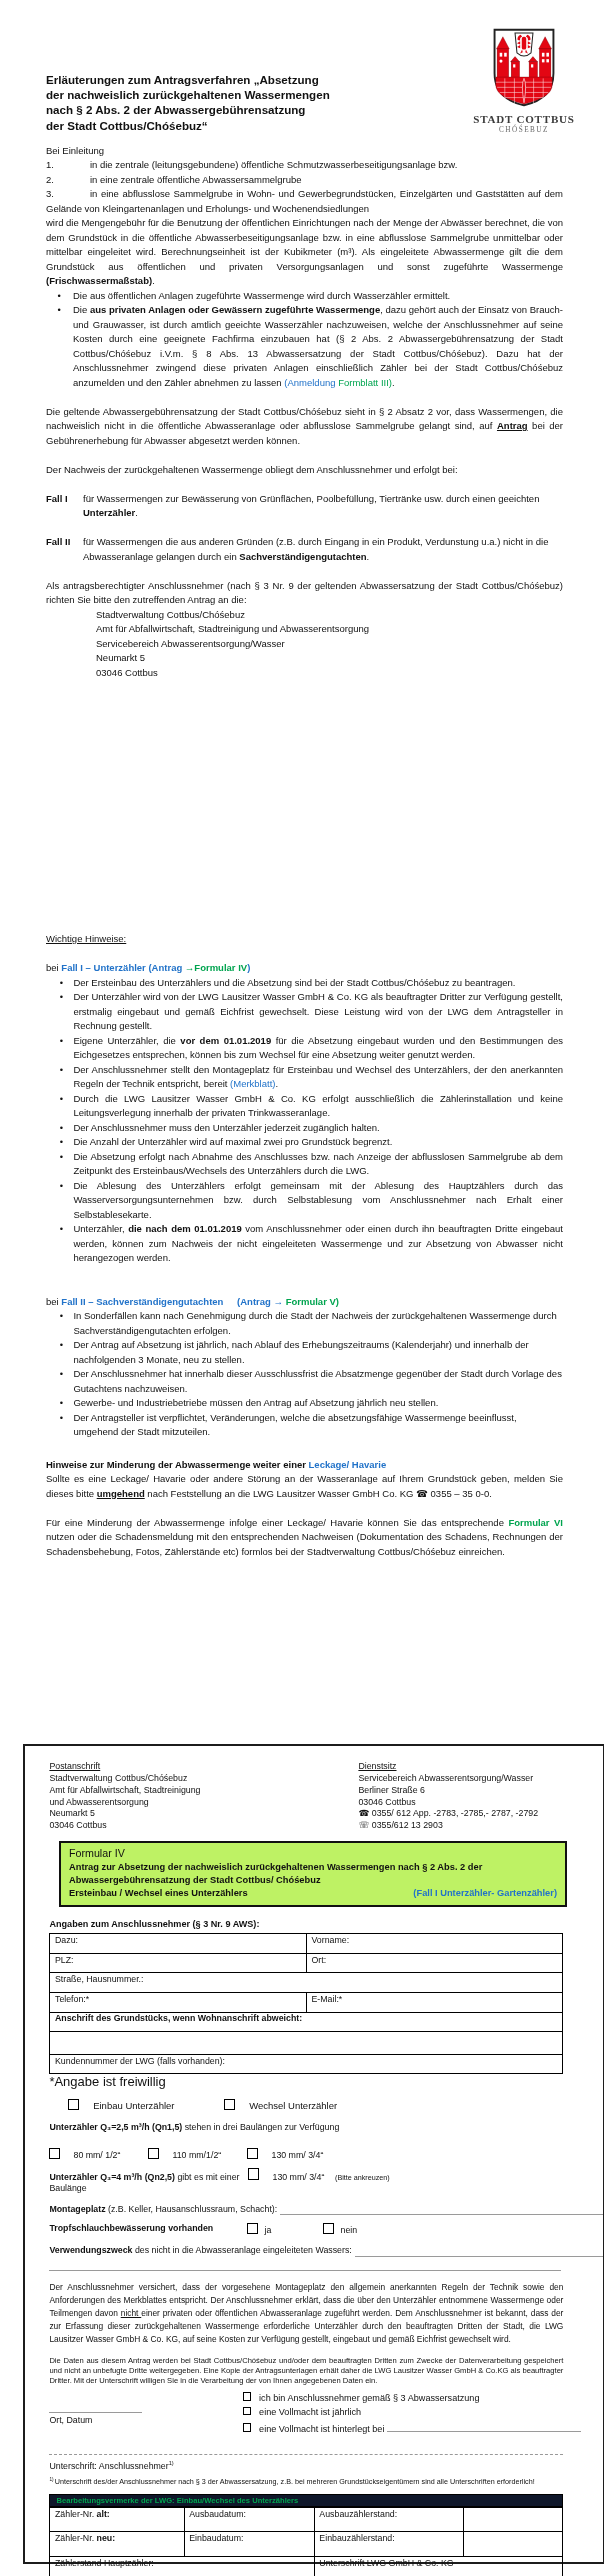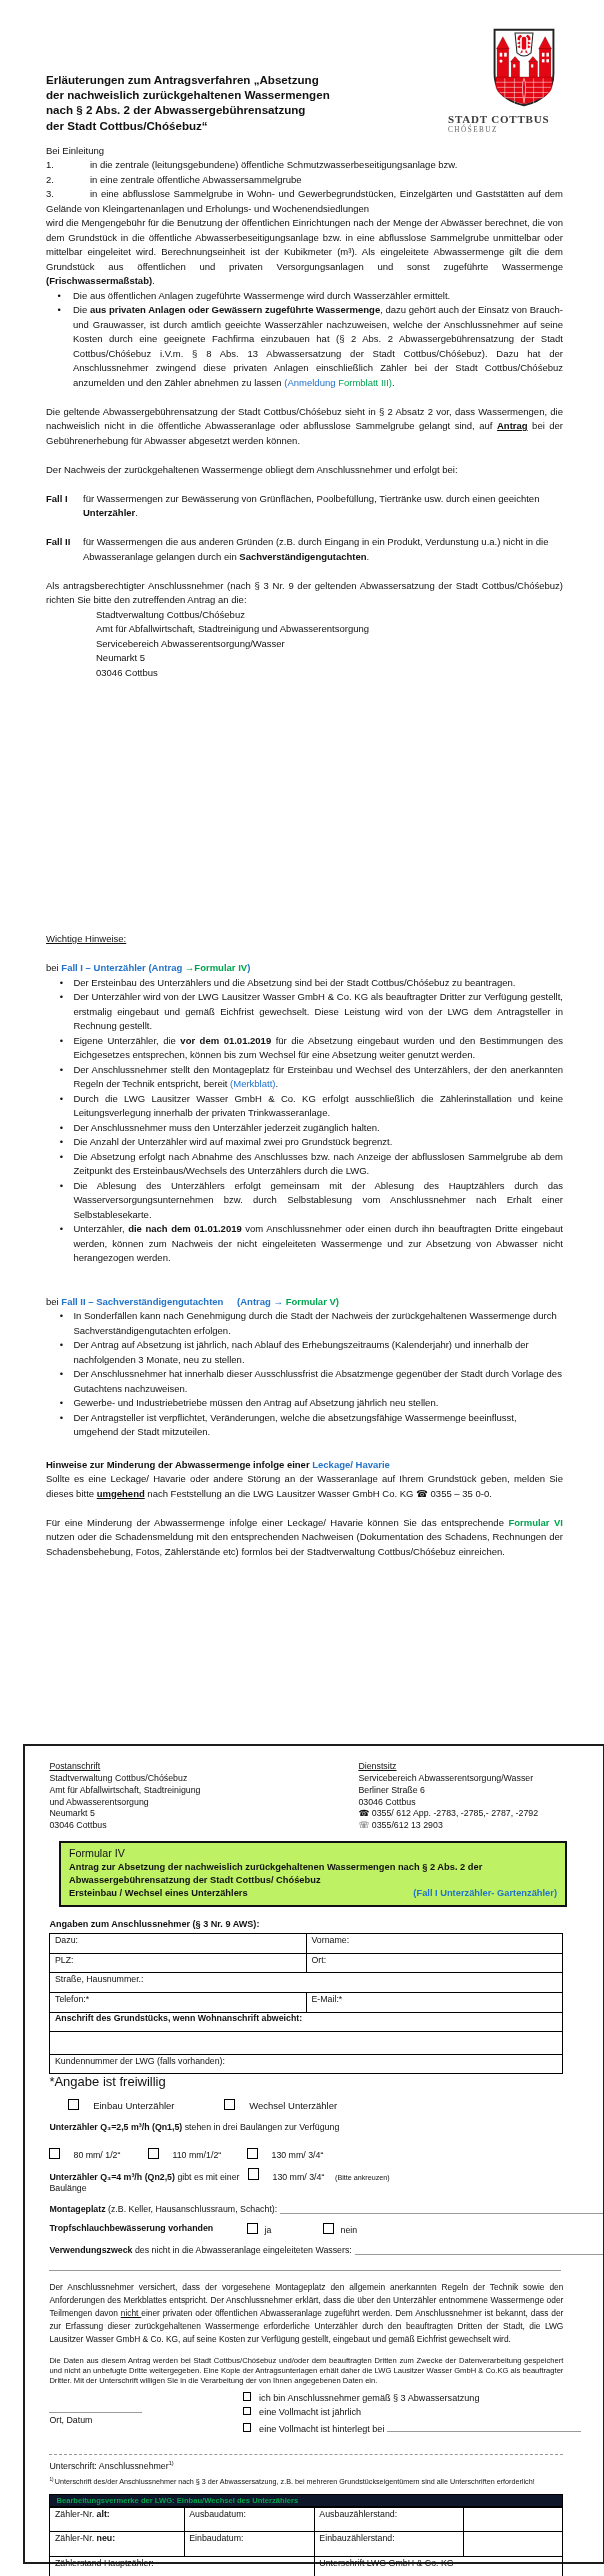--- a/index.html
+++ b/index.html
@@ -28,21 +28,21 @@
   .bullet{position:relative;padding-left:27px;text-align:justify}
   .bullet::before{content:"•";position:absolute;left:11.4px}
   .bullet2{position:relative;padding-left:27.4px}
   .bullet2::before{content:"•";position:absolute;left:13.7px}
   .bullet2.just{text-align:justify}
   .fall{display:flex;margin-top:14.5px}
   .fall-label{width:37px;font-weight:bold;flex:none}
   .fall-text{flex:1}
   .addr-indent{margin-left:50px;white-space:pre-line}
   .wh-head{text-decoration:underline;margin-bottom:14.5px}
-  .crest{position:absolute;left:448px;top:27.4px;width:152px;text-align:left;line-height:normal}
+  .crest{position:absolute;left:448px;top:27.4px;width:152px;text-align:center;line-height:normal}
   .crest svg{display:block;margin:0 auto}
   .crest-c1{font-family:"Liberation Serif","DejaVu Serif",serif;font-size:11px;letter-spacing:0.8px;color:#3c3c3c;margin-top:4.6px;font-weight:600}
   .crest-c2{font-family:"Liberation Serif","DejaVu Serif",serif;font-size:7.2px;letter-spacing:1.5px;color:#666;margin-top:0.8px}
 
   
   .page3{position:absolute;left:23px;top:1744px;width:554px;height:801px;border:2.3px solid #1c1c1c;
          padding:15.2px 0 0 24.4px;box-sizing:content-box;font-size:8.8px;line-height:11.8px}
   .addr-row{display:flex;width:514px}
   .addr-col{white-space:pre-line}
   .addr-col .hd{text-decoration:underline}
@@ -62,21 +62,21 @@
   .cbrow1 .grp{width:156px}
   .cbrow1 .grp .lbl{margin-left:13.7px;font-size:9.5px}
   .qline{margin-top:10px}
   .sizerow{display:flex;margin-top:14px}
   .sizerow .grp{width:99px}
   .sizerow .grp .lbl{margin-left:13px}
   .qn25row{display:flex;margin-top:6.9px;align-items:baseline}
   .qn25row .txt{width:199px;flex:none}
   .qn25row .lbl{margin-left:13px}
   .qn25row .hint{margin-left:10.7px;font-size:7.2px}
-  .fillrow{display:flex;margin-top:8.4px;align-items:flex-start}
+  .fillrow{display:flex;margin-top:8.4px;align-items:flex-end}
   .fline{flex:1;border-bottom:0.8px solid #9a9a9a;height:9.1px;margin-left:3px}
   .tropfrow{display:flex;margin-top:7.6px}
   .tropfrow .lab{width:198px;flex:none;font-weight:bold}
   .tropfrow .jgrp{width:76px}
   .tropfrow .lbl{margin-left:6.1px}
   .longline{width:512px;border-top:0.8px solid #9a9a9a;margin-top:13px}
   .consent{width:514px;margin-top:10px;font-size:8.4px;line-height:13px;text-align:justify}
   .datapar{width:514px;margin-top:10px;font-size:7.6px;line-height:10.3px;text-align:justify}
   .decl{display:flex;margin-top:6.1px}
   .decl-left{width:194px;flex:none;position:relative}
@@ -189,21 +189,21 @@
     <p class="bullet2"><span>Die Anzahl der Unterzähler wird auf maximal zwei pro Grundstück begrenzt.</span></p>
     <p class="bullet2 just"><span>Die Absetzung erfolgt nach Abnahme des Anschlusses bzw. nach Anzeige der abflusslosen Sammelgrube ab dem Zeitpunkt des Ersteinbaus/Wechsels des Unterzählers durch die LWG.</span></p>
     <p class="bullet2 just"><span>Die Ablesung des Unterzählers erfolgt gemeinsam mit der Ablesung des Hauptzählers durch das Wasserversorgungsunternehmen bzw. durch Selbstablesung vom Anschlussnehmer nach Erhalt einer Selbstablesekarte.</span></p>
     <p class="bullet2 just"><span>Unterzähler, </span><span class="b">die nach dem 01.01.2019</span><span> vom Anschlussnehmer oder einen durch ihn beauftragten Dritte eingebaut werden, können zum Nachweis der nicht eingeleiteten Wassermenge und zur Absetzung von Abwasser nicht herangezogen werden.</span></p>
     <p style="margin-top:29px"><span>bei </span><span class="blueb">Fall II – Sachverständigengutachten</span><span class="blueb gapL">(Antrag → </span><span class="greenb">Formular V)</span></p>
     <p class="bullet2"><span>In Sonderfällen kann nach Genehmigung durch die Stadt der Nachweis der zurückgehaltenen Wassermenge durch Sachverständigengutachten erfolgen.</span></p>
     <p class="bullet2"><span>Der Antrag auf Absetzung ist jährlich, nach Ablauf des Erhebungszeitraums (Kalenderjahr) und innerhalb der nachfolgenden 3 Monate, neu zu stellen.</span></p>
     <p class="bullet2"><span>Der Anschlussnehmer hat innerhalb dieser Ausschlussfrist die Absatzmenge gegenüber der Stadt durch Vorlage des Gutachtens nachzuweisen.</span></p>
     <p class="bullet2"><span>Gewerbe- und Industriebetriebe müssen den Antrag auf Absetzung jährlich neu stellen.</span></p>
     <p class="bullet2"><span>Der Antragsteller ist verpflichtet, Veränderungen, welche die absetzungsfähige Wassermenge beeinflusst, umgehend der Stadt mitzuteilen.</span></p>
-    <p style="margin-top:18.3px"><span class="b">Hinweise zur Minderung der Abwassermenge infolge einer </span><span class="blueb">Leckage/ Havarie</span></p>
+    <p style="margin-top:18.3px"><span class="b">Hinweise zur Minderung der Abwassermenge weiter einer </span><span class="blueb">Leckage/ Havarie</span></p>
     <p class="just"><span>Sollte es eine Leckage/ Havarie oder andere Störung an der Wasseranlage auf Ihrem Grundstück geben, melden Sie dieses bitte </span><span class="bu">umgehend</span><span> nach Feststellung an die LWG Lausitzer Wasser GmbH Co. KG  ☎ 0355 – 35 0-0.</span></p>
     <p class="just gap"><span>Für eine Minderung der Abwassermenge infolge einer Leckage/ Havarie können Sie das entsprechende </span><span class="greenb">Formular VI</span><span> nutzen oder die Schadensmeldung mit den entsprechenden Nachweisen (Dokumentation des Schadens, Rechnungen der Schadensbehebung, Fotos, Zählerstände etc)  formlos bei der Stadtverwaltung Cottbus/Chóśebuz einreichen.</span></p>
   </section>
 
   <section class="page3">
 
     <div class="addr-row">
       <div class="addr-col left"><span class="hd">Postanschrift</span><span style="display:block;white-space:pre-line">Stadtverwaltung Cottbus/Chóśebuz
 Amt für Abfallwirtschaft, Stadtreinigung
 und Abwasserentsorgung

